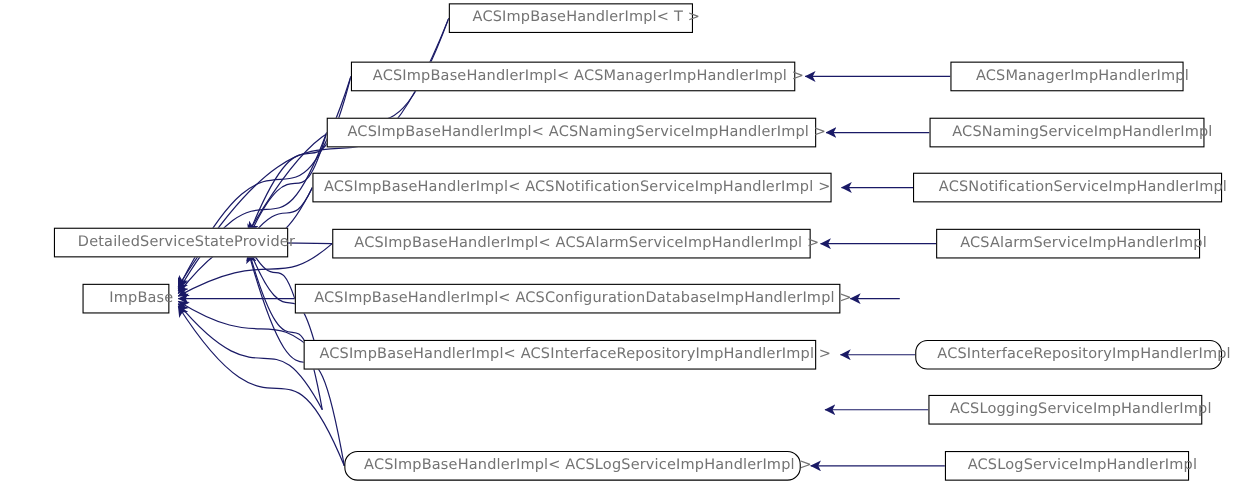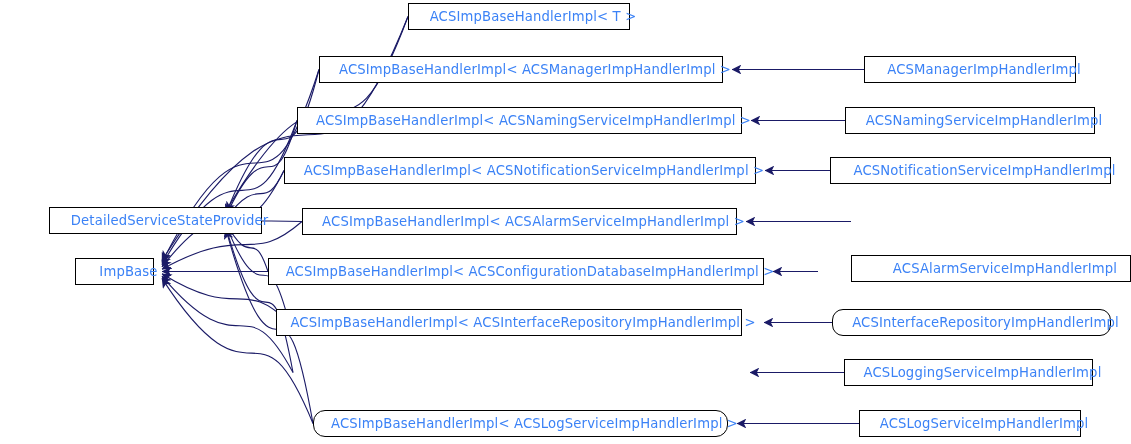--- a/index.html
+++ b/index.html
@@ -16,21 +16,21 @@
     position:absolute;
     left:0; top:0;
     width:1131px; height:444px;
     pointer-events:none;
   }
   .node{
     position:absolute;
     box-sizing:border-box;
     border:1px solid #000000;
     background:#ffffff;
-    color:#3b82f6;
+    color:#737373;
     font-size:13.2px;
     line-height:1;
     letter-spacing:0.15px;
     display:flex;
     align-items:center;
     justify-content:center;
     white-space:nowrap;
     z-index:5;
     padding-left:28px;
   }
@@ -88,21 +88,21 @@
     </div>
     <div class="node" style="left: 408px; top: 3px; width: 222px; height: 27px;">
       <span>ACSImpBaseHandlerImpl&lt; T &gt;</span>
     </div>
     <div class="node" style="left: 319px; top: 56px; width: 404px; height: 27px;">
       <span>ACSImpBaseHandlerImpl&lt; ACSManagerImpHandlerImpl &gt;</span>
     </div>
     <div class="node" style="left: 297px; top: 107px; width: 445px; height: 27px;">
       <span>ACSImpBaseHandlerImpl&lt; ACSNamingServiceImpHandlerImpl &gt;</span>
     </div>
-    <div class="node" style="left: 284px; top: 157px; width: 472px; height: 27px;">
+    <div class="node" style="left: 284px; top: 157px; width: 472px; height: 27px; justify-content: flex-end;">
       <span>ACSImpBaseHandlerImpl&lt; ACSNotificationServiceImpHandlerImpl &gt;</span>
     </div>
     <div class="node" style="left: 302px; top: 208px; width: 435px; height: 27px;">
       <span>ACSImpBaseHandlerImpl&lt; ACSAlarmServiceImpHandlerImpl &gt;</span>
     </div>
     <div class="node" style="left: 268px; top: 258px; width: 496px; height: 27px;">
       <span>ACSImpBaseHandlerImpl&lt; ACSConfigurationDatabaseImpHandlerImpl &gt;</span>
     </div>
     <div class="node" style="left: 276px; top: 309px; width: 466px; height: 27px;">
       <span>ACSImpBaseHandlerImpl&lt; ACSInterfaceRepositoryImpHandlerImpl &gt;</span>
@@ -112,21 +112,21 @@
     </div>
     <div class="node" style="left: 864px; top: 56px; width: 212px; height: 27px;">
       <span>ACSManagerImpHandlerImpl</span>
     </div>
     <div class="node" style="left: 845px; top: 107px; width: 250px; height: 27px;">
       <span>ACSNamingServiceImpHandlerImpl</span>
     </div>
     <div class="node" style="left: 830px; top: 157px; width: 281px; height: 27px;">
       <span>ACSNotificationServiceImpHandlerImpl</span>
     </div>
-    <div class="node" style="left: 851px; top: 208px; width: 280px; height: 27px; margin-top: 47px;">
+    <div class="node" style="left: 851px; top: 208px; width: 240px; height: 27px;">
       <span>ACSAlarmServiceImpHandlerImpl</span>
     </div>
     <div class="node" style="left: 832px; top: 309px; width: 279px; height: 27px; border-radius: 11px;">
       <span>ACSInterfaceRepositoryImpHandlerImpl</span>
     </div>
     <div class="node" style="left: 844px; top: 359px; width: 249px; height: 27px;">
       <span>ACSLoggingServiceImpHandlerImpl</span>
     </div>
     <div class="node" style="left: 859px; top: 410px; width: 222px; height: 27px;">
       <span>ACSLogServiceImpHandlerImpl</span>

